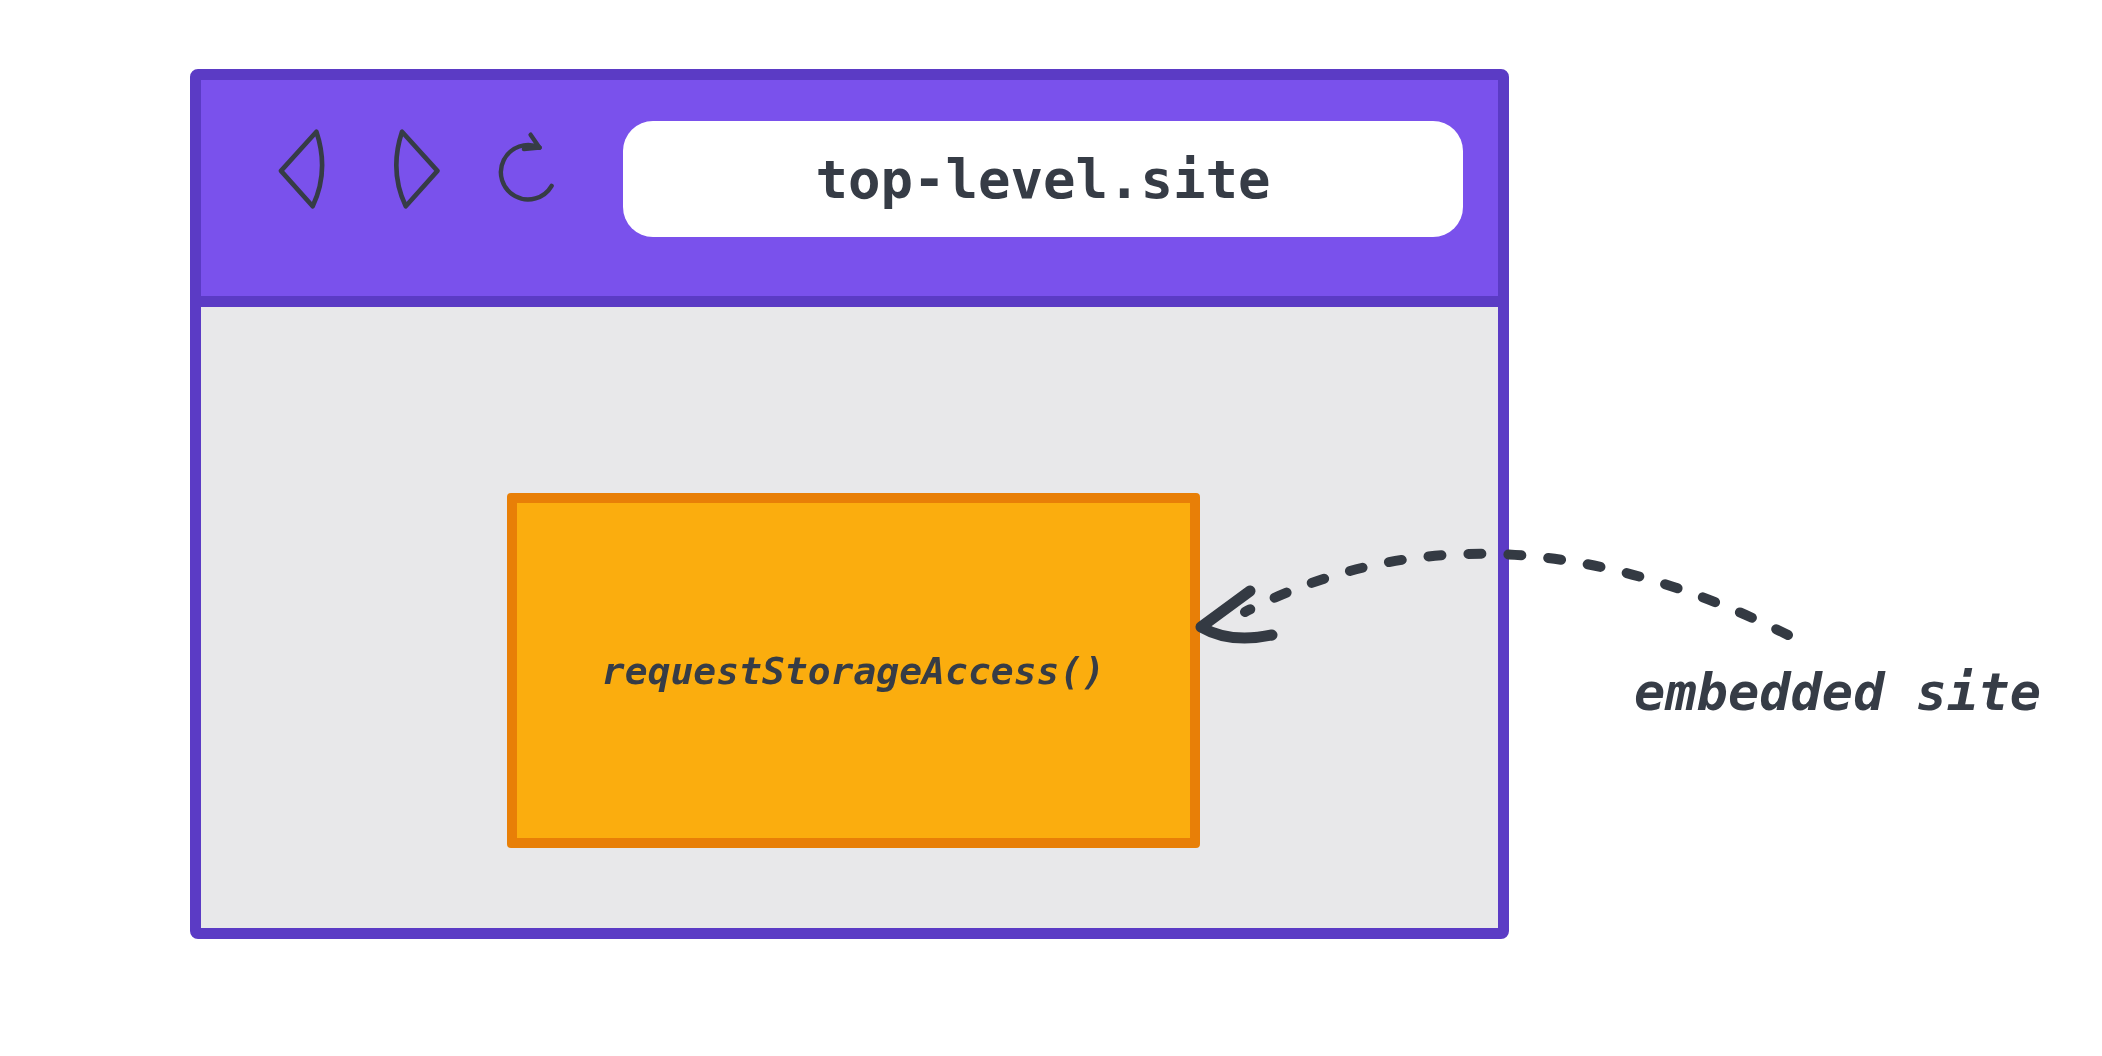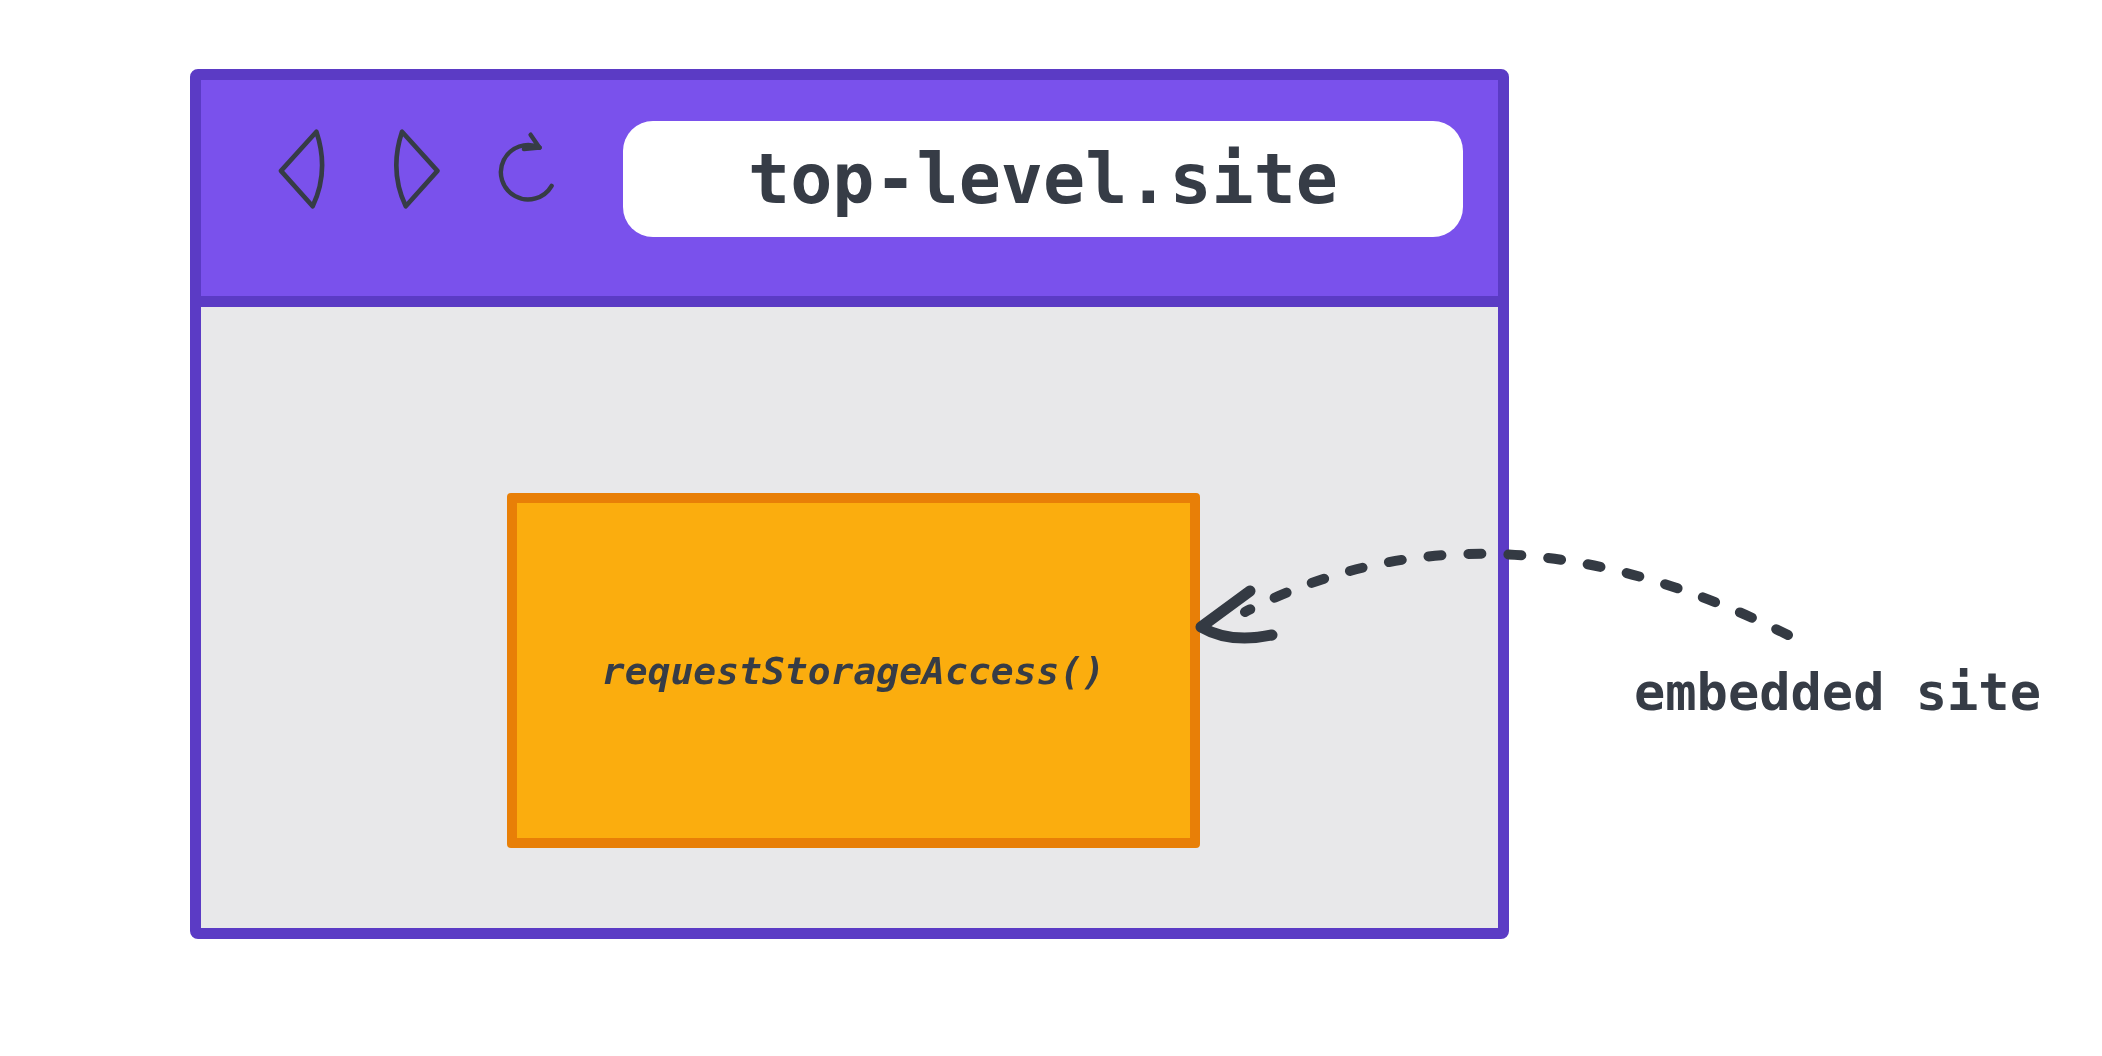--- a/index.html
+++ b/index.html
@@ -39,21 +39,21 @@
   .icon-forward{left:186px;top:48px;width:58px;height:82px;}
   .icon-reload{left:287px;top:51px;width:82px;height:79px;}
 
   .addressbar{
     position:absolute;left:422px;top:41px;width:840px;height:116px;
     background:var(--addressbar-bg);
     border-radius:30px;
     display:flex;align-items:center;justify-content:center;
   }
   .addressbar span{
-    font-size:70px;font-weight:700;color:var(--ink);letter-spacing:0;
+    font-size:54px;font-weight:700;color:var(--ink);letter-spacing:0;
   }
 
   .viewport{
     position:relative;width:100%;height:621px;background:var(--viewport-gray);
   }
   .embed{
     position:absolute;left:306px;top:186px;width:693px;height:355px;
     background:var(--orange-fill);
     border:10px solid var(--orange-border);
     border-radius:4px;
@@ -61,21 +61,21 @@
   }
   .embed span{font-size:38px;font-weight:700;color:var(--ink);}
 
   
   .arrow-overlay{position:absolute;left:0;top:0;width:2102px;height:1056px;pointer-events:none;}
   .arrow-dash{stroke:var(--arrow-ink);stroke-width:10;fill:none;stroke-linecap:round;stroke-dasharray:13 27;}
   .arrow-head{stroke:var(--arrow-ink);stroke-width:11;fill:none;stroke-linecap:round;stroke-linejoin:round;}
 
   .callout{
     position:absolute;left:1634px;top:666px;
-    font-size:52px;font-weight:700;color:var(--ink);white-space:nowrap;line-height:1;
+    font-size:52px;font-weight:700;color:var(--ink);white-space:nowrap;line-height:1;font-style:italic;
   }
 </style>
 </head>
 <body>
 
 <div class="canvas">
 
   <div class="window">
 
     <div class="toolbar">

